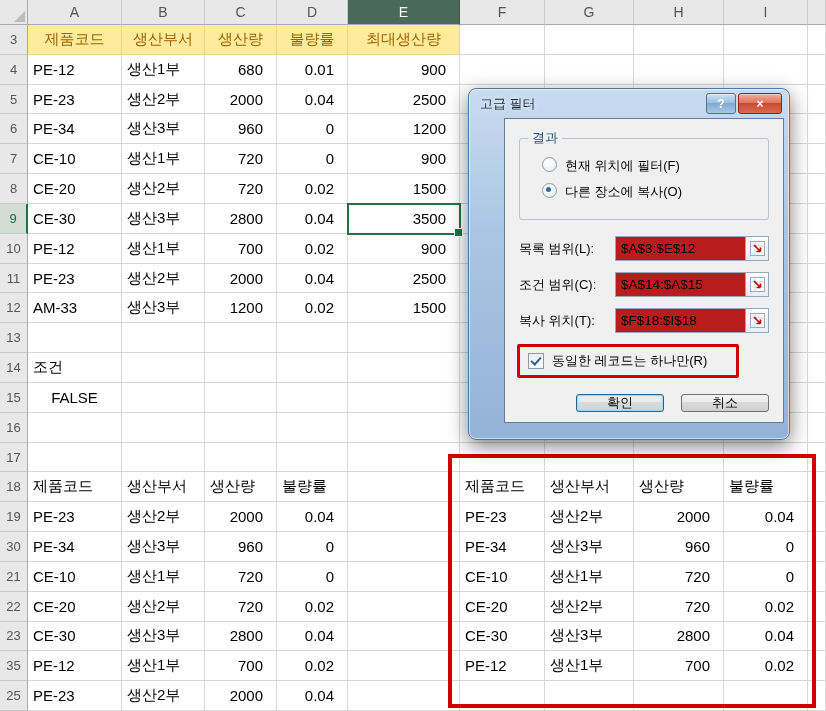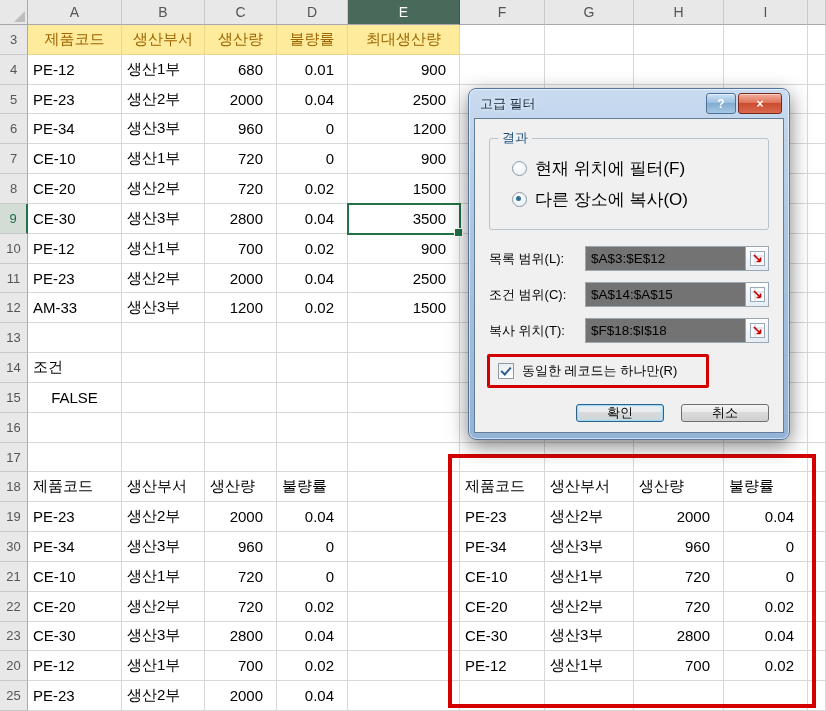--- a/index.html
+++ b/index.html
@@ -42,31 +42,31 @@
   .titlebar{height:29px;display:flex;align-items:center;position:relative;flex-shrink:0;}
   .tb-title{font-size:13px;color:#16283C;padding-left:6px;text-shadow:0 0 5px #fff;}
   .tb-btns{position:absolute;right:2px;top:4px;display:flex;gap:2px;}
   .helpbtn,.closebtn{height:19px;border-radius:3px;display:flex;align-items:center;justify-content:center;
           font-size:12px;font-weight:bold;color:#fff;box-shadow:inset 0 1px 0 rgba(255,255,255,.45);}
   .helpbtn{width:28px;border:1px solid #4E7096;
           background:linear-gradient(180deg,#CDE2F4,#9CC0E0 45%,#7FA9CE 46%,#A7C8E4);}
   .closebtn{width:42px;border:1px solid #7C291A;
           background:linear-gradient(180deg,#F2AE9C,#E0755C 45%,#C94A2E 46%,#D96A50);}
   .dbody{flex:1;background:#F0F0F0;border:1px solid #647C95;box-sizing:border-box;
-         padding:8px 12px 10px;font-size:13px;color:#000;}
+         padding:8px 12px 10px;font-size:13px;color:#000;margin-left:30px;}
   fieldset{border:1px solid #B8C4CE;border-radius:3px;margin:2px 2px 16px;padding:2px 8px 10px;}
   legend{font-size:13px;color:#1E4E79;padding:0 4px;}
-  .radio-row{display:flex;align-items:center;gap:8px;margin:8px 0 8px 14px;font-size:17px;}
+  .radio-row{display:flex;align-items:flex-start;gap:8px;margin:8px 0 8px 14px;font-size:13px;}
   .radio{width:13px;height:13px;border-radius:50%;border:1px solid #8B9AA5;flex-shrink:0;
          background:radial-gradient(circle at 40% 35%,#fff,#E4ECF2);position:relative;}
   .radio.checked::after{content:"";position:absolute;left:3px;top:3px;width:5px;height:5px;
          border-radius:50%;background:#2F6E96;}
   .field-row{display:flex;align-items:center;margin:0 2px 11px;}
   .flabel{width:96px;flex-shrink:0;font-size:13px;}
-  .finput{flex:1;height:25px;background:#737373;border:1px solid #99A8B3;display:flex;
+  .finput{flex:1;height:25px;background:#b91c1c;border:1px solid #99A8B3;display:flex;
           align-items:center;box-sizing:border-box;}
   .fval{flex:1;font-size:13.5px;padding:0 5px;white-space:nowrap;overflow:hidden;}
   .picker{width:22px;height:100%;border-left:1px solid #99A8B3;flex-shrink:0;
           background:linear-gradient(180deg,#FDFEFF,#E5EEF5);
           display:flex;align-items:center;justify-content:center;}
   .red-wrap{border:3px solid #D40000;border-radius:2px;padding:5px 8px;margin:0 0 2px 0;
             width:fit-content;min-width:222px;box-sizing:border-box;}
   .check-row{display:flex;align-items:center;gap:8px;font-size:13px;}
   .checkbox{width:14px;height:14px;border:1px solid #8B9AA5;flex-shrink:0;position:relative;
             background:linear-gradient(180deg,#E9EEF2,#FDFEFF);}
@@ -319,21 +319,21 @@
       <div class="c-cell txt">CE-30</div>
       <div class="c-cell txt">생산3부</div>
       <div class="c-cell num">2800</div>
       <div class="c-cell num">0.04</div>
       <div class="c-cell"></div>
       <div class="c-cell txt">CE-30</div>
       <div class="c-cell txt">생산3부</div>
       <div class="c-cell num">2800</div>
       <div class="c-cell num">0.04</div>
       <div class="c-cell"></div>
-      <div class="c-rowhdr">20</div>
+      <div class="c-rowhdr">35</div>
       <div class="c-cell txt">PE-12</div>
       <div class="c-cell txt">생산1부</div>
       <div class="c-cell num">700</div>
       <div class="c-cell num">0.02</div>
       <div class="c-cell"></div>
       <div class="c-cell txt">PE-12</div>
       <div class="c-cell txt">생산1부</div>
       <div class="c-cell num">700</div>
       <div class="c-cell num">0.02</div>
       <div class="c-cell"></div>

